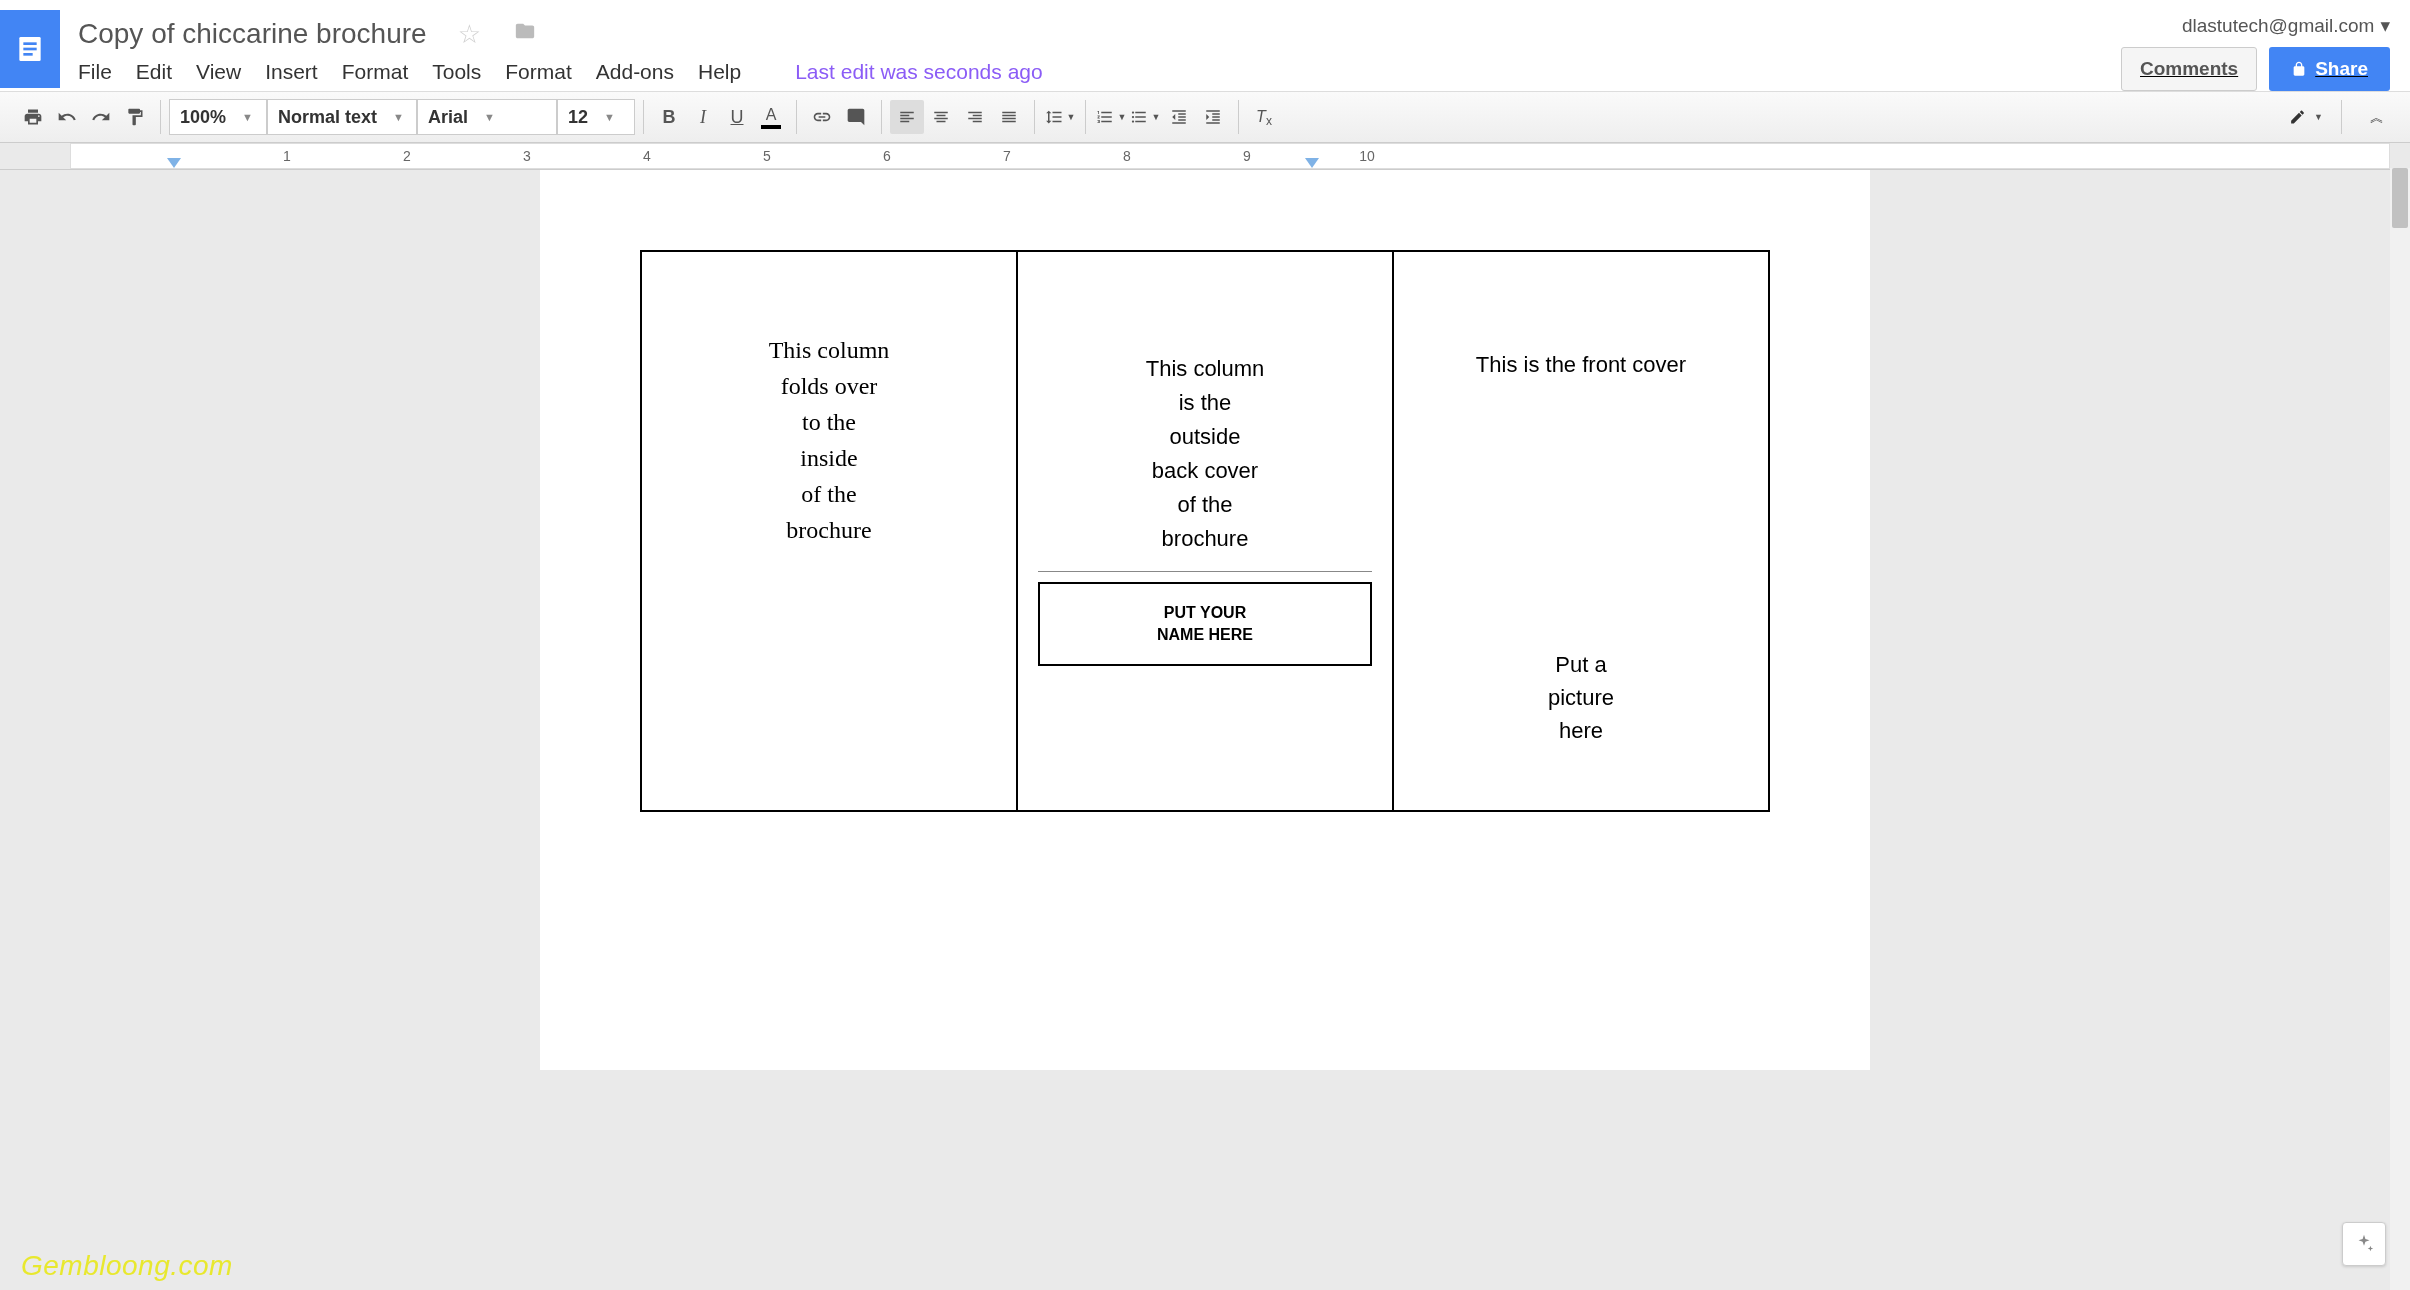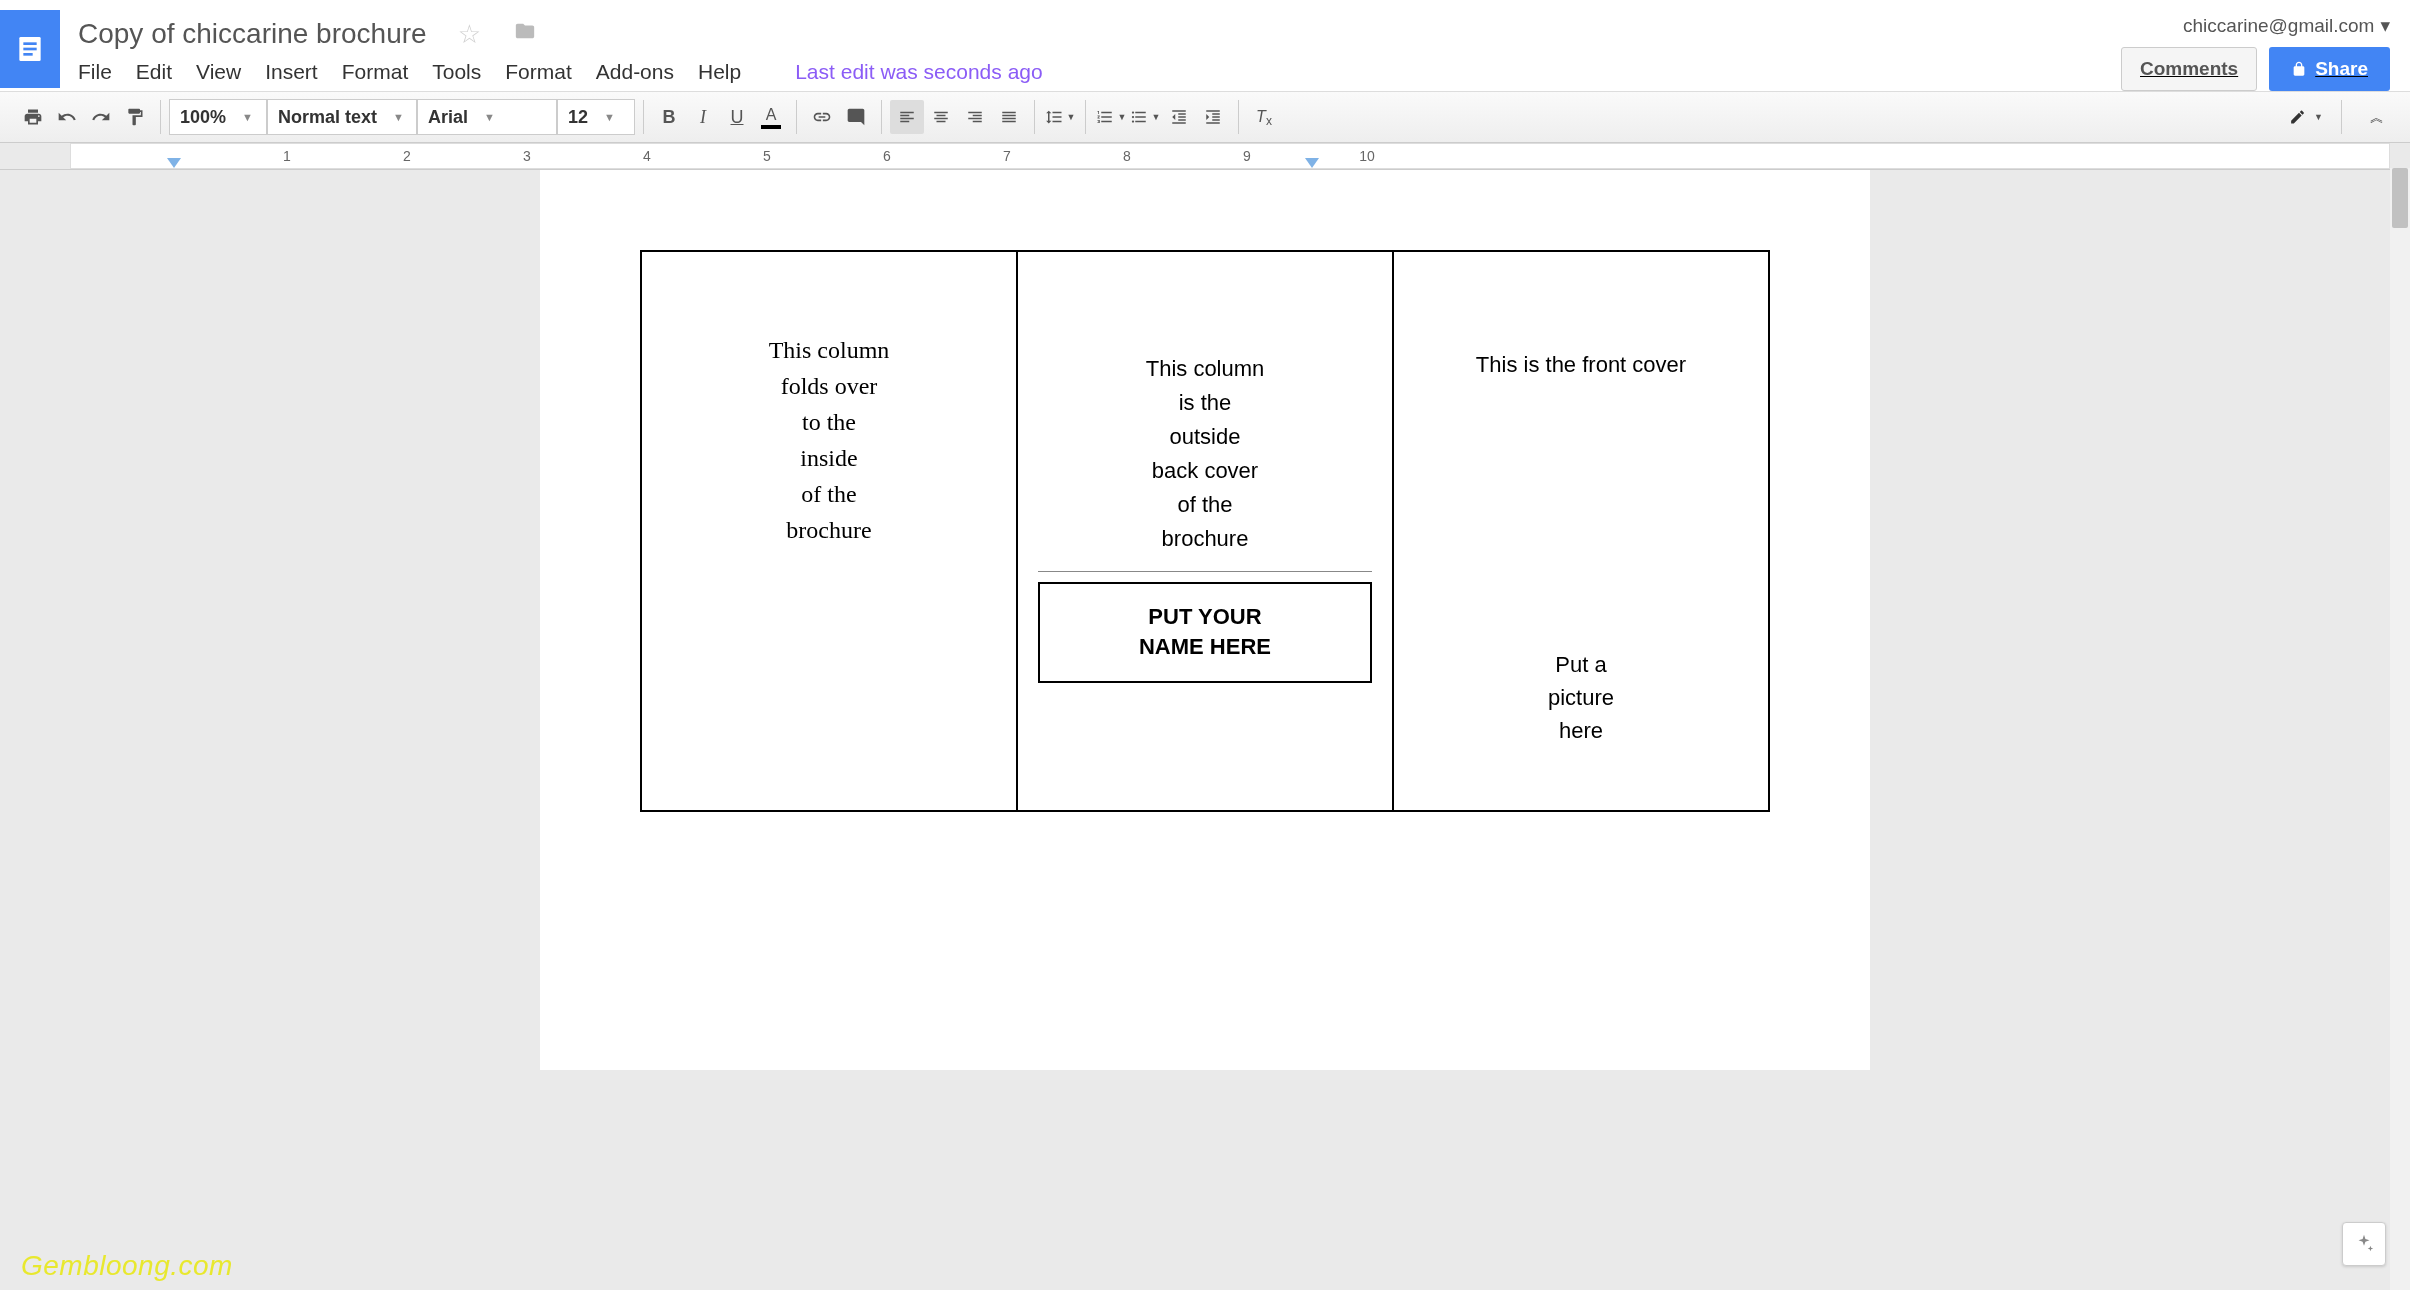--- a/index.html
+++ b/index.html
@@ -41,21 +41,21 @@
 .ruler-right-indent { position:absolute; top:14px; width:0; height:0; border-left:7px solid transparent; border-right:7px solid transparent; border-top:10px solid #7fb2e6; }
 
 
 .doc-area { background: #eaeaea; height: calc(100vh - 170px); overflow: auto; position: relative; }
 .page { width: 1330px; margin: 0 auto; background: #fff; min-height: 900px; padding: 50px 32px; position: relative; }
 .brochure-table { width: 1130px; margin: 30px auto 0; border: 2px solid #000; border-collapse: collapse; table-layout: fixed; }
 .brochure-table td { border: 2px solid #000; vertical-align: top; padding: 20px; height: 560px; }
 .col1-text { text-align: center; font-family: 'Times New Roman', serif; font-size: 24px; line-height: 1.5; margin-top: 60px; }
 .col2-text { text-align: center; font-family: Arial, sans-serif; font-size: 22px; line-height: 1.55; margin-top: 80px; }
 .col2-hr { border: none; border-top: 1px solid #888; margin: 14px 0 10px; }
-.name-box { border: 2px solid #000; text-align: center; font-family: Arial, sans-serif; font-size: 22px; font-weight: 700; padding: 18px 22px; line-height: 1.4; }
+.name-box { border: 2px solid #000; text-align: center; font-family: Arial, sans-serif; font-size: 16px; font-weight: 700; padding: 18px 22px; line-height: 1.4; }
 .col3-text1 { text-align: center; font-family: Arial, sans-serif; font-size: 22px; margin-top: 80px; }
 .col3-text2 { text-align: center; font-family: Arial, sans-serif; font-size: 22px; margin-top: 270px; line-height:1.5; }
 
 
 .explore-btn { position: fixed; right: 24px; bottom: 24px; width: 44px; height: 44px; background: #fff; border: 1px solid #ccc; border-radius: 4px; display: flex; align-items: center; justify-content: center; cursor: pointer; box-shadow: 0 1px 3px rgba(0,0,0,0.15); }
 
 
 .watermark { position: fixed; left: 21px; bottom: 8px; font-size: 28px; font-weight: 400; color: #e8e82e; font-style: italic; letter-spacing: 0.5px; }
 
 
@@ -92,21 +92,21 @@
       <span>Format</span>
       <span>Tools</span>
       <span>Format</span>
       <span>Add-ons</span>
       <span>Help</span>
       <span class="last-edit">Last edit was seconds ago</span>
     </div>
   </div>
   <div class="right-header">
     <div class="user-email">
-      <span>chiccarine@gmail.com</span>
+      <span>dlastutech@gmail.com</span>
       <span>▾</span>
     </div>
     <div class="header-buttons">
       <button class="btn-comments">Comments</button>
       <button class="btn-share">
         <svg width="16" height="18" viewBox="0 0 24 24" fill="#fff">
             <path d="M18 8h-1V6c0-2.76-2.24-5-5-5S7 3.24 7 6v2H6c-1.1 0-2 .9-2 2v10c0 1.1.9 2 2 2h12c1.1 0 2-.9 2-2V10c0-1.1-.9-2-2-2zM9 6c0-1.66 1.34-3 3-3s3 1.34 3 3v2H9V6z"></path>
           </svg>
         <span>Share</span>
       </button>

